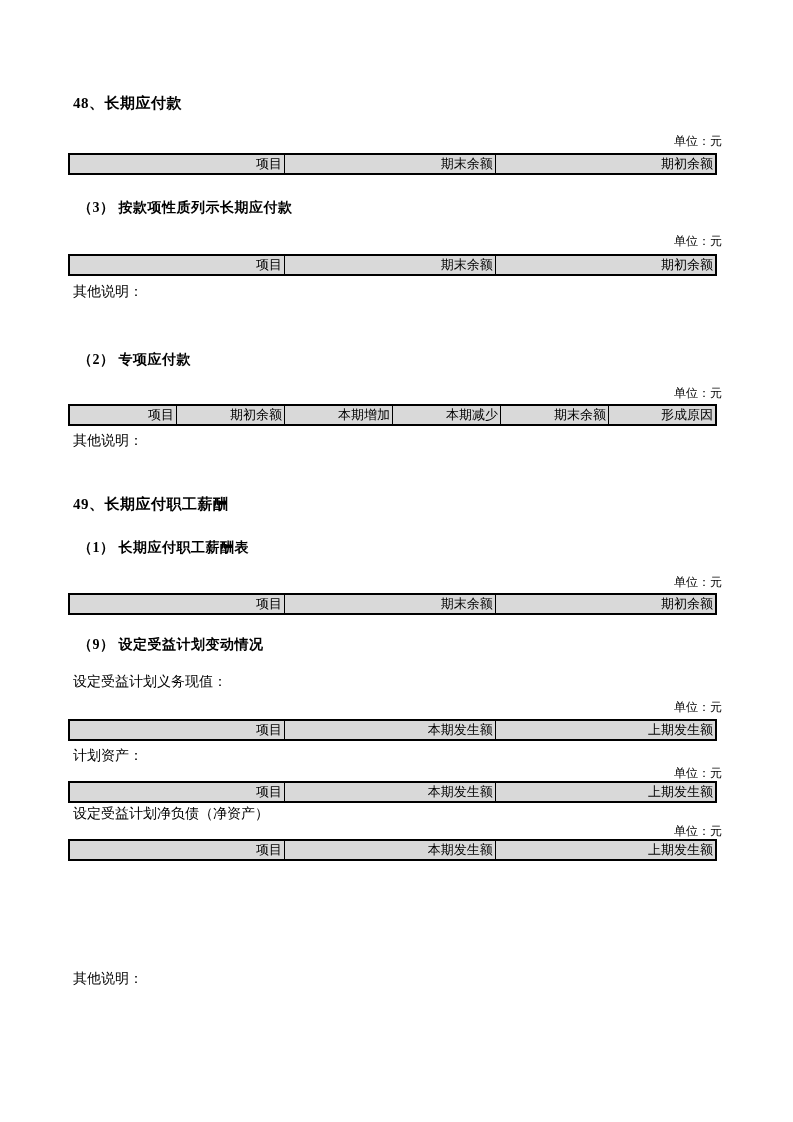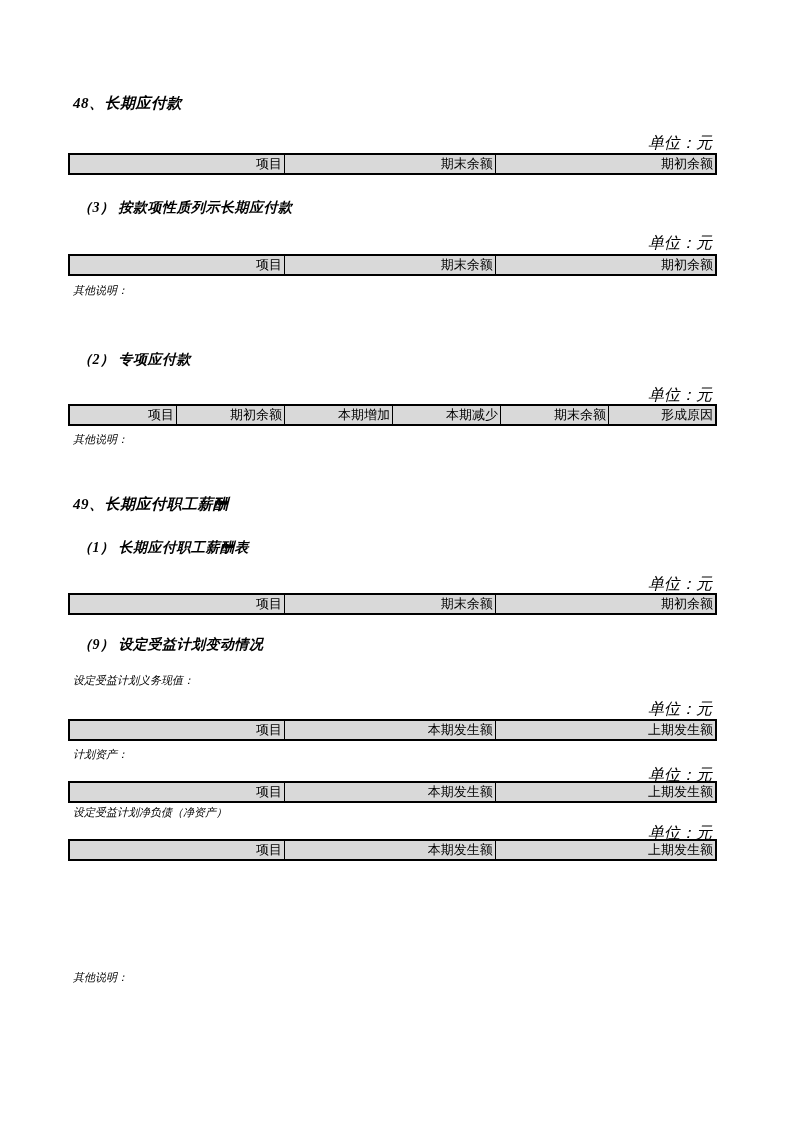--- a/index.html
+++ b/index.html
@@ -6,40 +6,40 @@
   html, body { background: #ffffff; }
   .page {
     position: relative;
     width: 793px;
     height: 1122px;
     background: #ffffff;
     font-family: "Liberation Serif", "DejaVu Serif", serif;
     color: #000000;
     overflow: hidden;
   }
-  .abs { position: absolute; font-style: italic; }
+  .abs { position: absolute; }
   .h1 {
     left: 73px;
     font-size: 15px;
     font-weight: bold;
     letter-spacing: 0.5px;
   }
   .h2 {
     left: 78px;
     font-size: 14px;
     font-weight: bold;
     letter-spacing: 0.5px;
   }
   .txt {
     left: 73px;
-    font-size: 11px;
+    font-size: 14px;
   }
   .unit {
-    right: 81px;
-    font-size: 16px;
+    right: 71px;
+    font-size: 12px;
     text-align: right;
   }
   table.tbl {
     position: absolute;
     left: 68px;
     width: 649px;
     border-collapse: collapse;
     table-layout: fixed;
     border: 2px solid #000000;
   }

